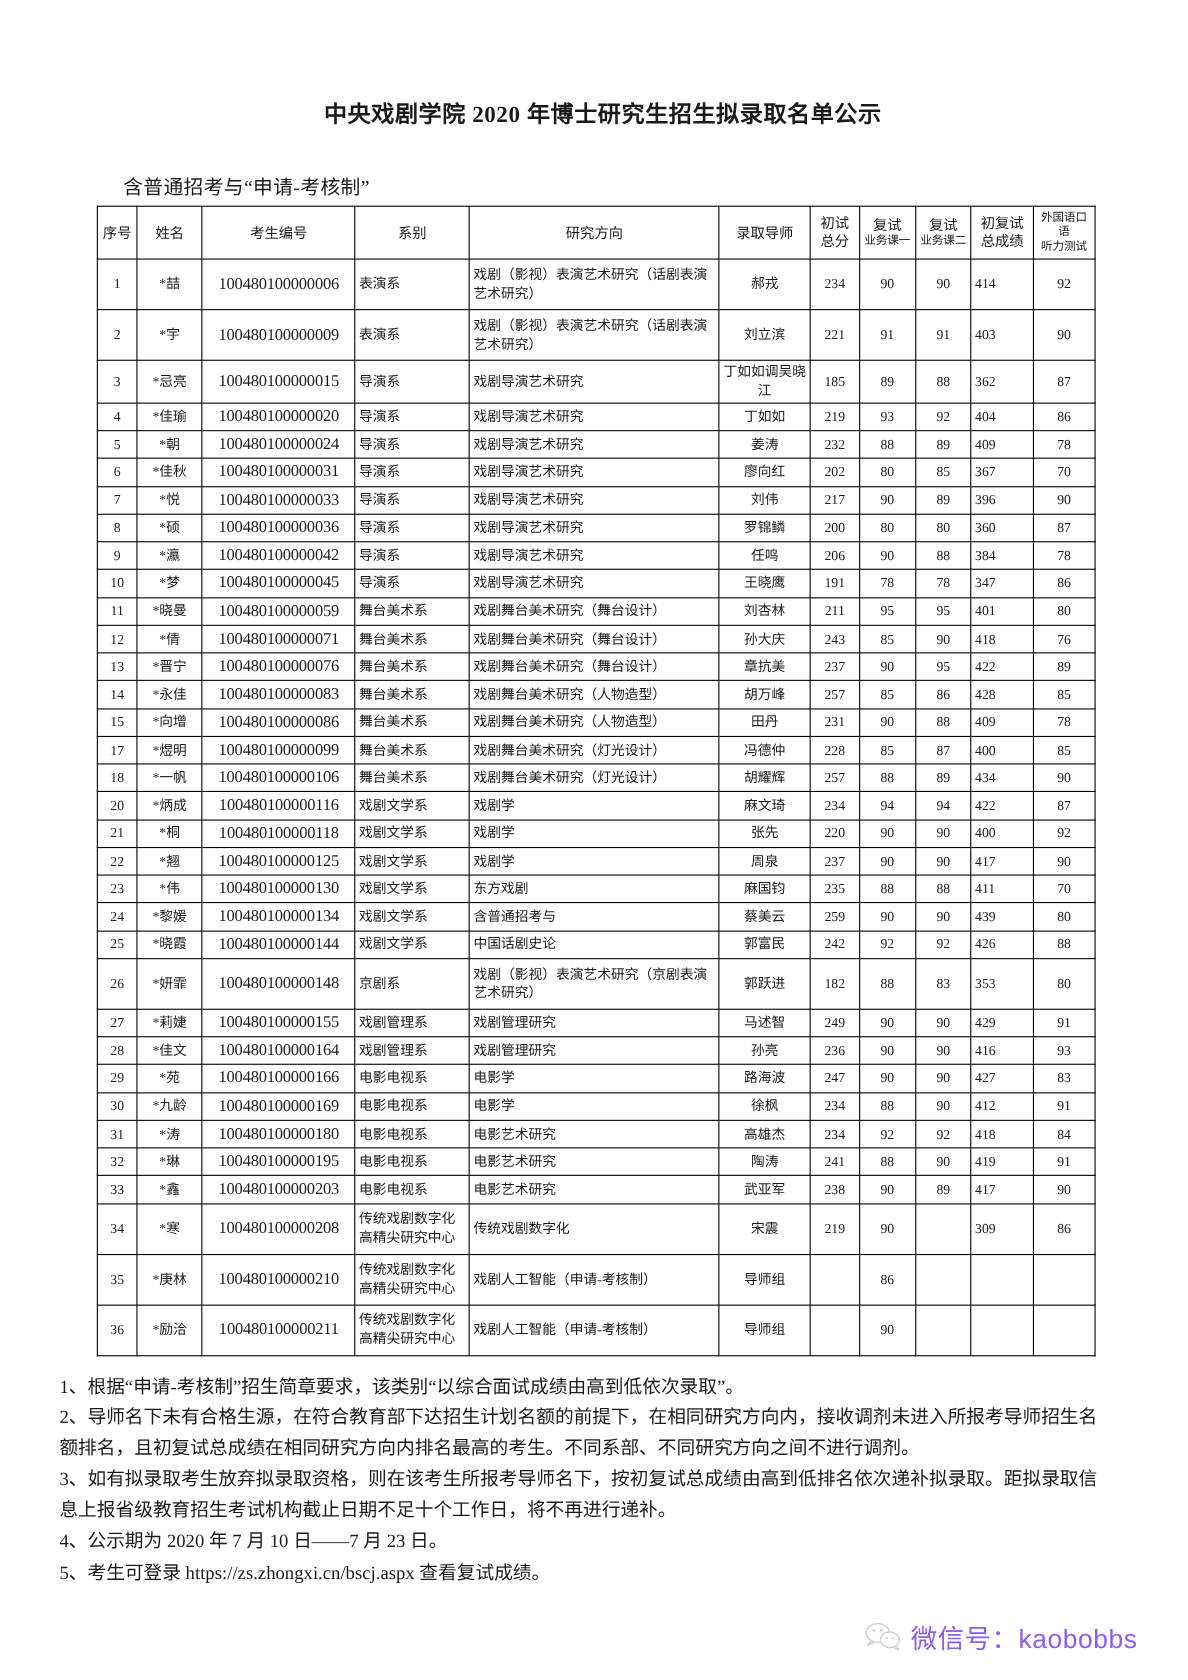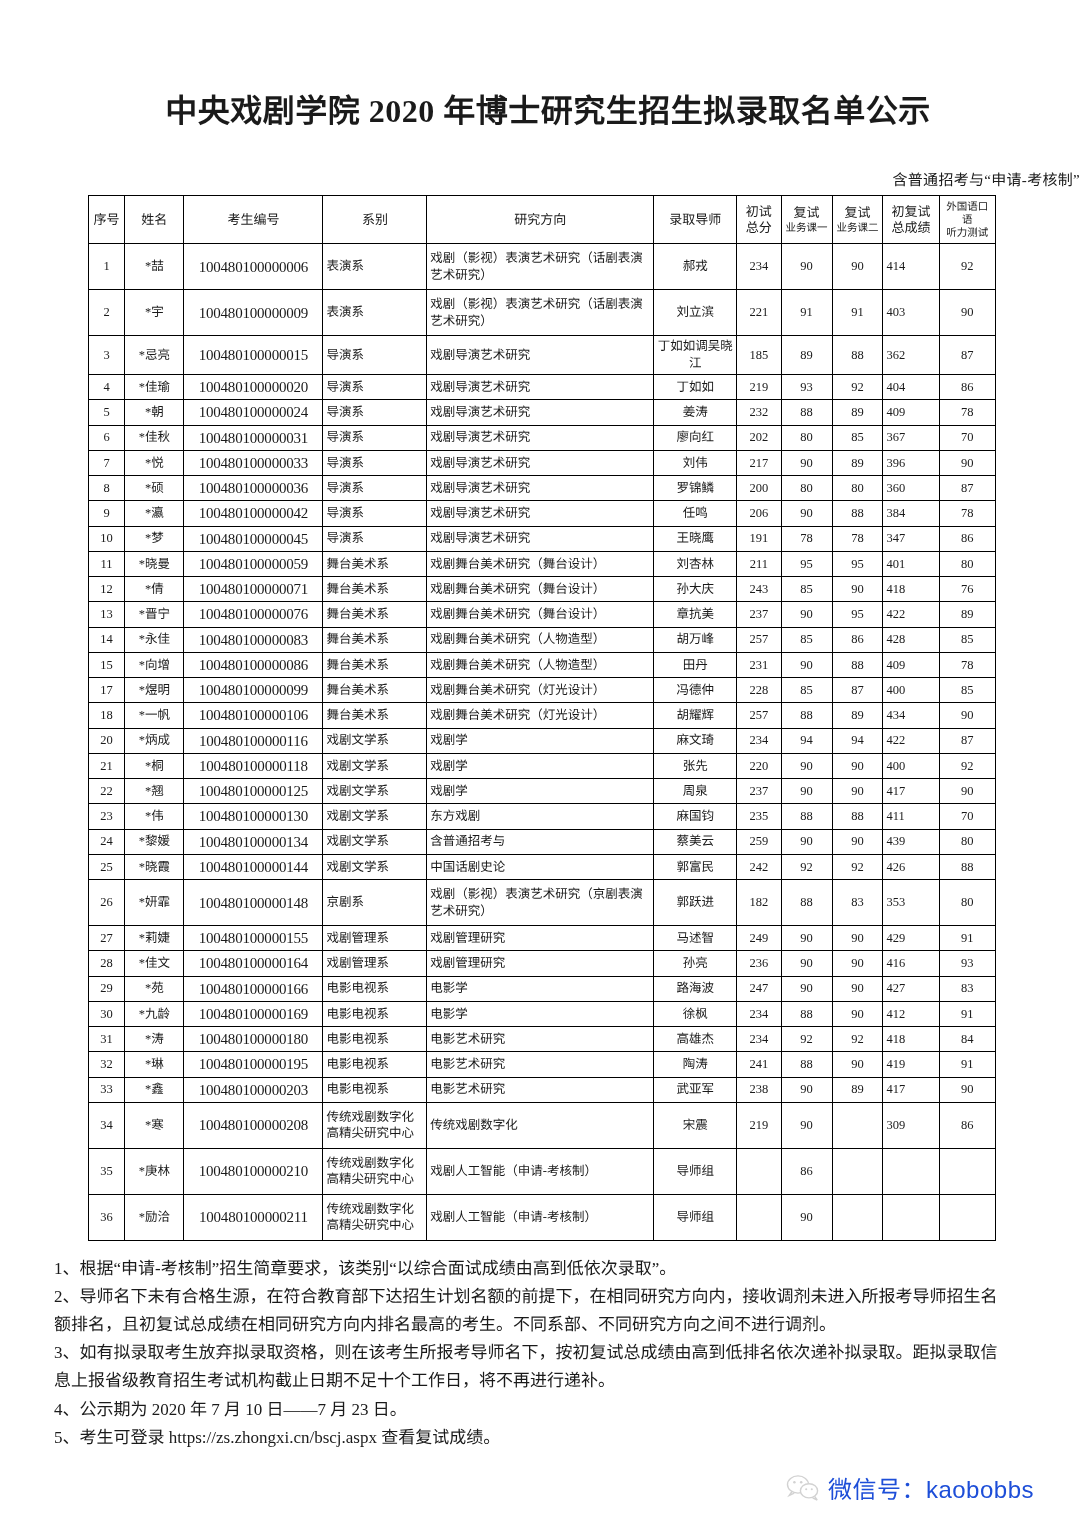--- a/index.html
+++ b/index.html
@@ -18,34 +18,33 @@
   }
   .page {
     width: 1080px;
     min-height: 1527px;
     padding: 0;
     box-sizing: border-box;
     position: relative;
   }
   .doc-title {
     text-align: center;
-    font-size: 32px;
+    font-size: 21px;
     font-weight: bold;
     letter-spacing: 0.5px;
     margin: 0;
     padding: 92px 0 0 16px;
     line-height: 1.2;
     font-family: "Liberation Serif", "DejaVu Serif", serif;
   }
   .subtitle {
-    font-size: 15px;
+    font-size: 18px;
     margin: 0;
     padding: 38px 0 6px 112px;
     letter-spacing: 0.3px;
-    text-align: right;
   }
   .table-wrap {
     padding: 0 85px 0 88px;
   }
   table.roster {
     border-collapse: collapse;
     width: 908px;
     table-layout: fixed;
     font-size: 12.5px;
   }
@@ -109,21 +108,21 @@
     margin: 0 0 1px 0;
     text-indent: 0;
   }
   .watermark {
     position: absolute;
     right: 46px;
     bottom: 22px;
     display: flex;
     align-items: center;
     gap: 8px;
-    color: #1d4ed8;
+    color: #8b5cf6;
     font-size: 24px;
     font-family: "Liberation Sans", sans-serif;
     letter-spacing: 0.5px;
     user-select: none;
   }
   .wechat-ico svg { display: block; }
 </style>
 </head>
 <body>
 

